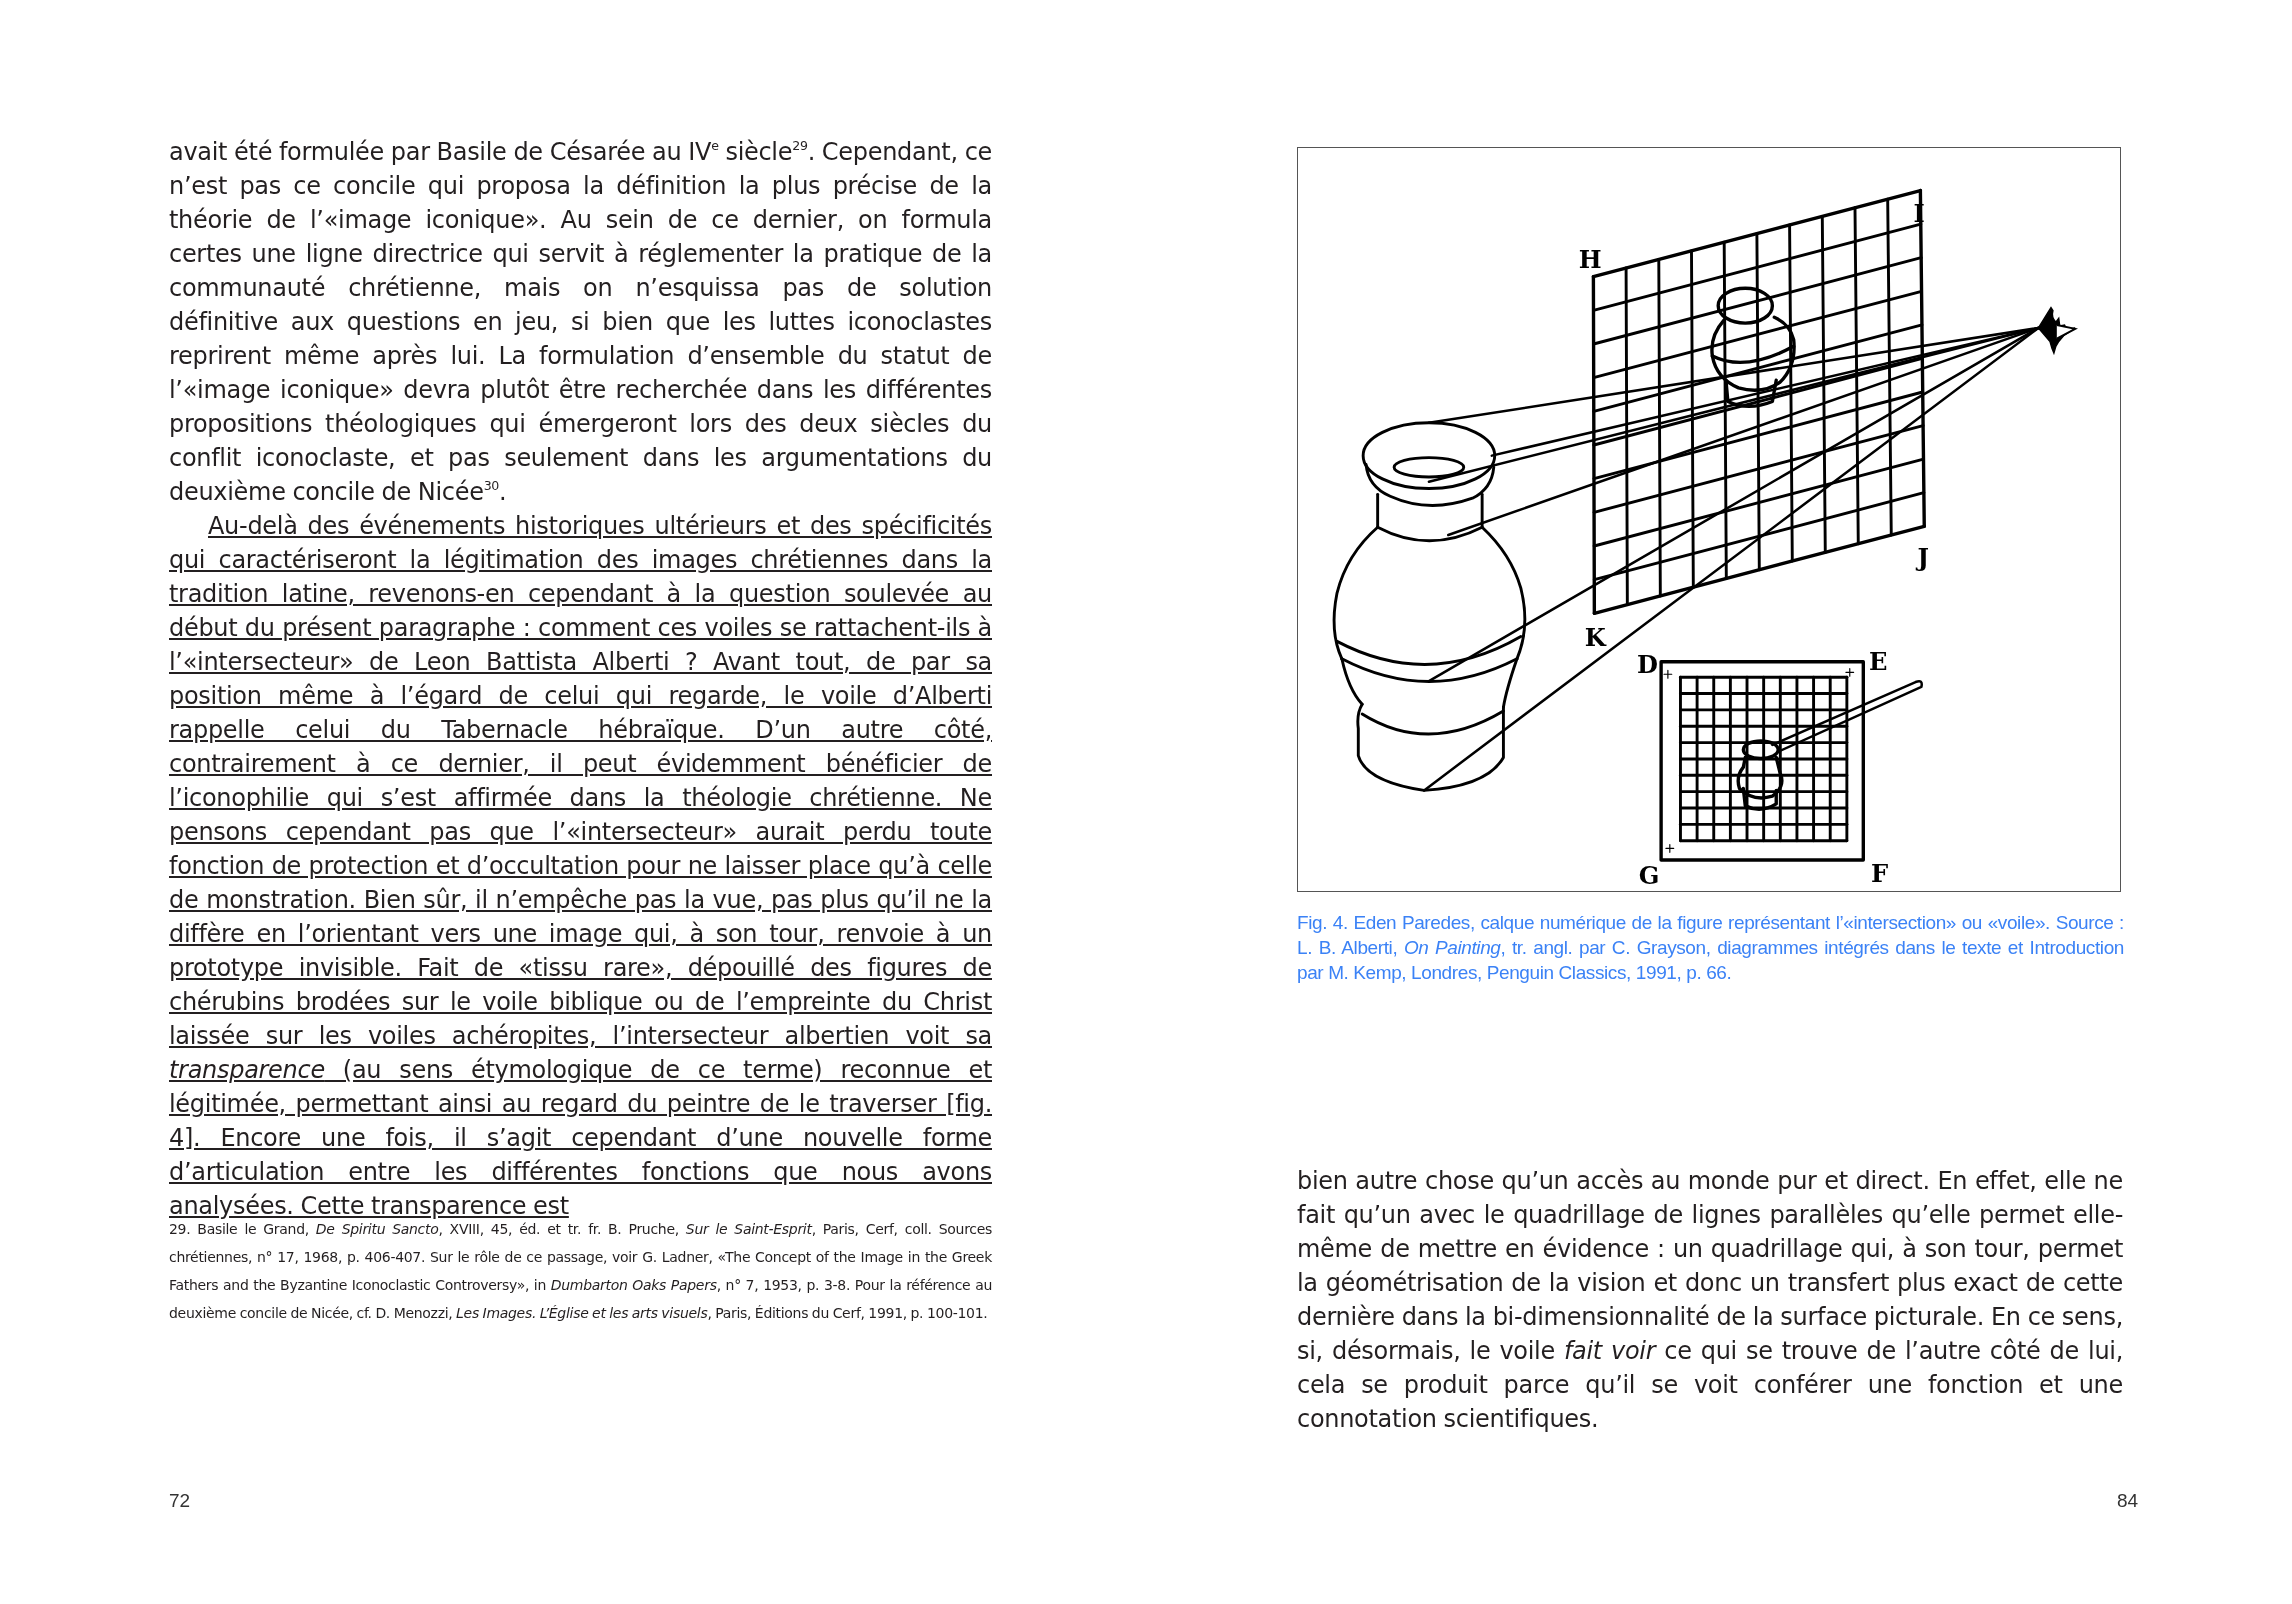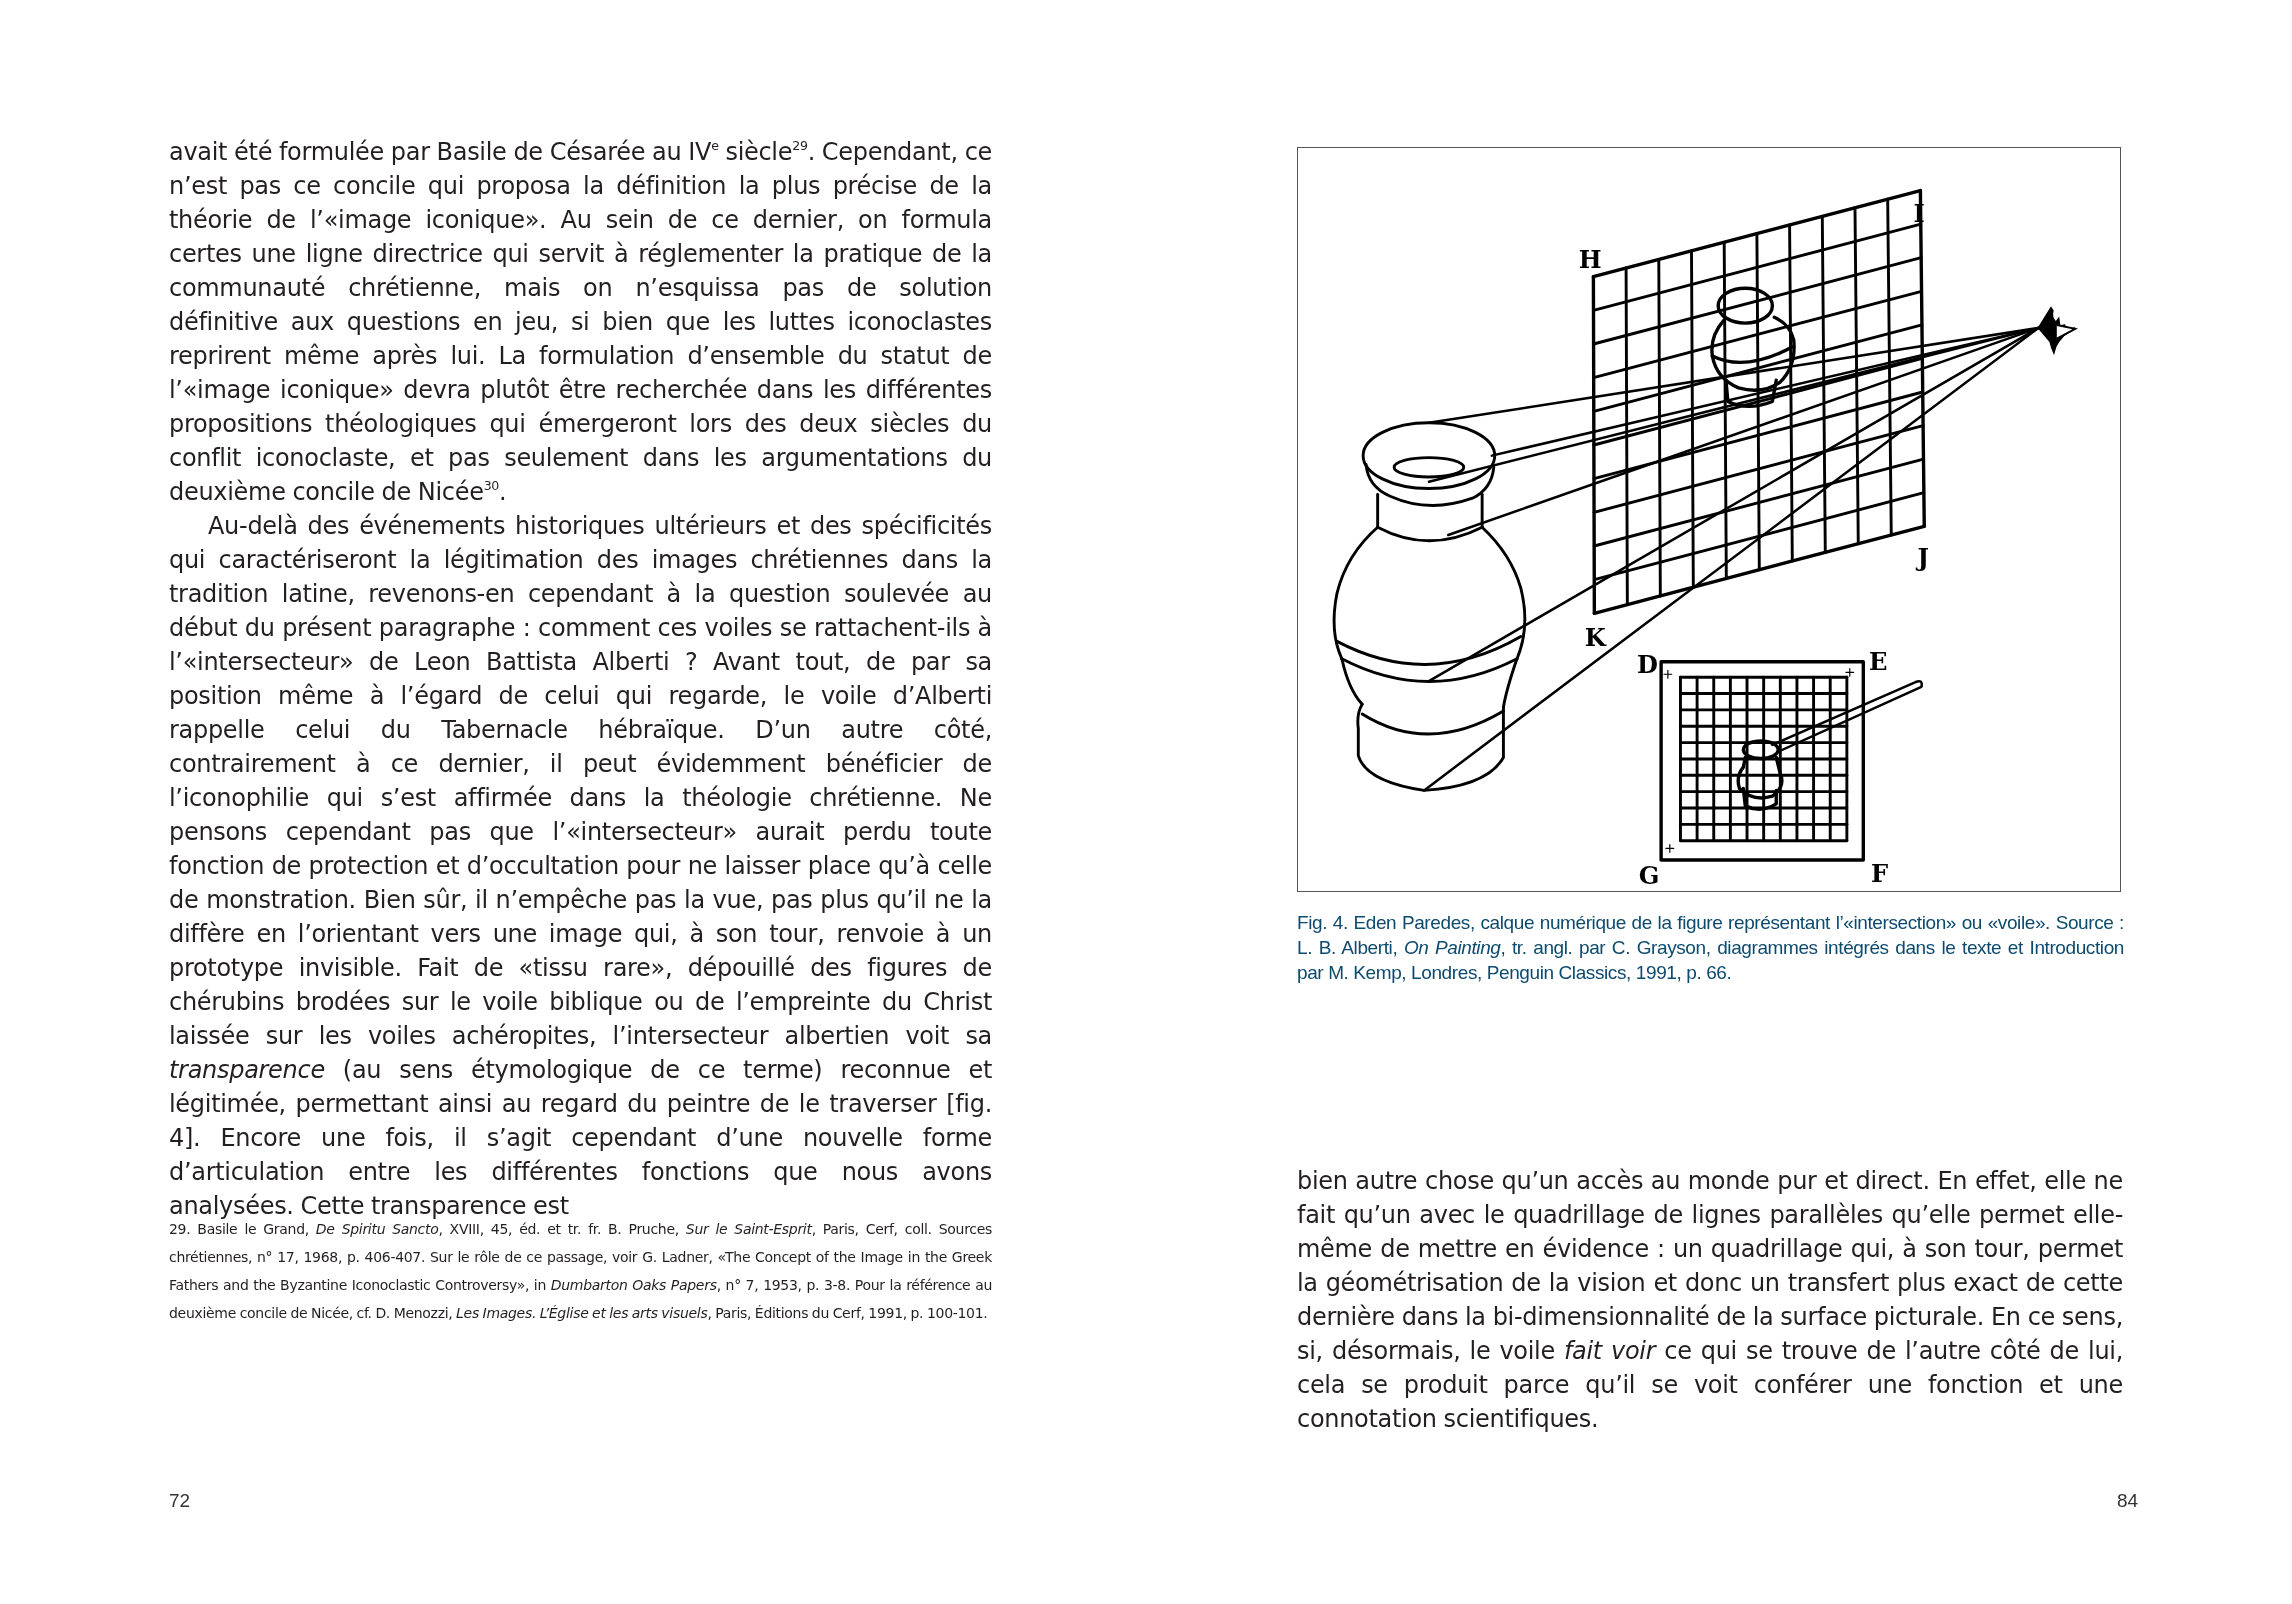--- a/index.html
+++ b/index.html
@@ -35,20 +35,21 @@
     text-align: justify;
     hyphens: manual;
     letter-spacing: -0.3px;
     word-spacing: -0.5px;
   }
   .body-text p {
     margin: 0;
   }
   .body-text p.indent {
     text-indent: 39px;
+    text-decoration: underline;
   }
   .left-main {
     left: 169px;
     top: 135px;
     width: 823px;
   }
   .right-main {
     left: 151px;
     top: 1164px;
     width: 826px;
@@ -99,21 +100,21 @@
   }
   .caption {
     position: absolute;
     left: 151px;
     top: 910px;
     width: 827px;
     font-family: "Liberation Sans", sans-serif;
     font-size: 19px;
     line-height: 25px;
     text-align: justify;
-    color: #0c4a6e;
+    color: #3b82f6;
     letter-spacing: -0.4px;
   }
   .caption p { margin: 0; }
   em { font-style: italic; }
 </style>
 </head>
 <body>
 
 <div class="spread">
 

